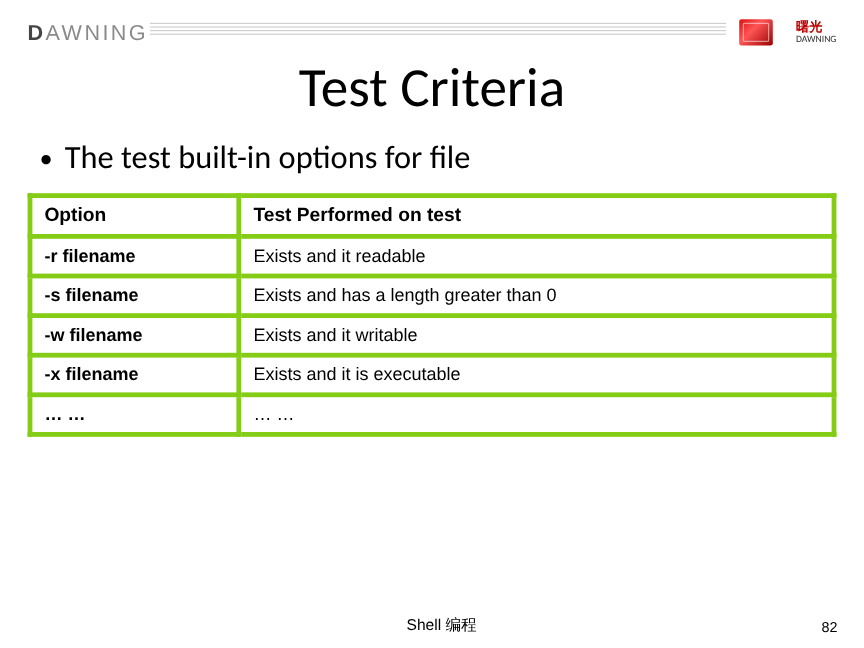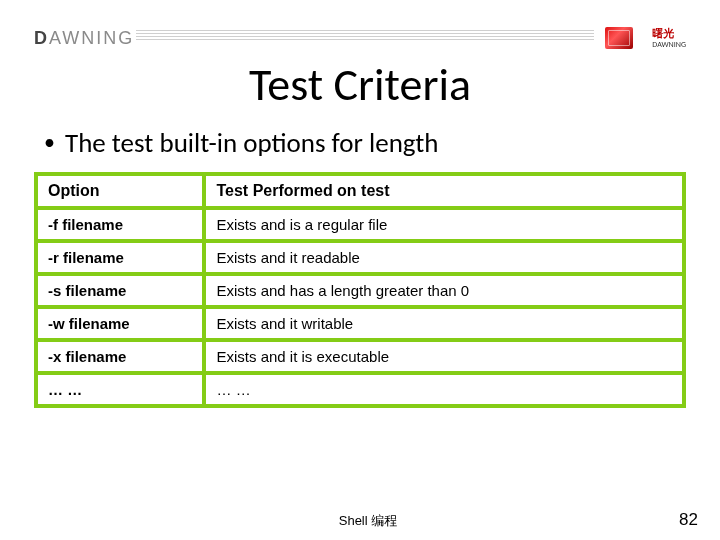--- a/index.html
+++ b/index.html
@@ -1,38 +1,38 @@
 <!DOCTYPE html>
 <html><head>
 <meta charset="utf-8">
 <style>
   * { box-sizing: border-box; margin: 0; padding: 0; }
   html, body { width: 720px; height: 540px; font-family: "Calibri", "Segoe UI", Arial, sans-serif; background: #fff; color: #000; }
-  .slide { position: relative; width: 720px; height: 540px; padding: 16px; }
+  .slide { position: relative; width: 720px; height: 540px; padding: 5px; }
   .header { position: relative; height: 38px; padding: 6px 18px 0 18px; display: flex; align-items: center; justify-content: space-between; }
   .brand-left { font-family: Arial, sans-serif; font-size: 18px; letter-spacing: 2px; color: #8a8a8a; }
   .brand-left .bold { font-weight: 700; color: #444; }
   .hr-stack { position: absolute; left: 120px; right: 110px; top: 14px; height: 12px; }
   .hr-stack div { height: 1px; background: #cfcfcf; margin-bottom: 2px; }
   .brand-right { display: flex; align-items: center; gap: 19px; }
   .red-block { width: 28px; height: 22px; background: linear-gradient(135deg,#d11 0%,#f55 40%,#900 100%); border-radius: 2px; position: relative; }
   .red-block::after { content:""; position:absolute; inset:3px; border:1px solid rgba(255,255,255,0.5); border-radius:1px; }
   .brand-right-text { font-size: 8px; line-height: 1.1; color:#333; }
   .brand-right-text .cn { color:#b00; font-weight:700; font-size:11px; }
   .title { text-align: center; font-size: 46px; font-weight: 400; margin-top: 2px; }
   .bullet { display: flex; align-items: flex-start; gap: 10px; padding: 14px 28px 8px 28px; font-size: 27px; }
   .bullet .dot { font-size: 22px; line-height: 34px; }
   table { border-collapse: collapse; width: calc(100% - 36px); margin: 4px 18px 0 18px; table-layout: fixed; }
   col.c1 { width: 26%; }
   col.c2 { width: 74%; }
   th, td { border: 4px solid #84cc16; padding: 6px 10px; text-align: left; vertical-align: middle; font-size: 15px; font-family: "Trebuchet MS","Comic Sans MS",Arial,sans-serif; }
   th { font-weight: 700; font-size: 16px; }
   td.opt { font-weight: 700; }
   .footer { position: absolute; bottom: 10px; left: 16px; right: 0; display: flex; justify-content: center; font-size: 13px; font-family: Arial, sans-serif; color: #000; }
-  .pagenum { position: absolute; bottom: 10px; right: 22px; font-size: 17px; font-family: Arial, sans-serif; }
+  .pagenum { position: absolute; bottom: 10px; right: 22px; font-size: 12px; font-family: Arial, sans-serif; }
 </style>
 </head>
 <body>
 
 <div class="slide">
 
   <div class="header">
     <div class="brand-left">
       <span class="bold">D</span><span>AWNING</span>
     </div>
@@ -48,39 +48,35 @@
         <div class="cn">曙光</div>
         <div>DAWNING</div>
       </div>
     </div>
   </div>
 
   <div class="title">Test Criteria</div>
 
   <div class="bullet">
     <span class="dot">•</span>
-    <span>The test built-in options for length</span>
+    <span>The test built-in options for file</span>
   </div>
 
   <table>
     <colgroup>
         <col class="c1">
         <col class="c2">
       </colgroup>
     <thead>
       <tr>
         <th>Option</th>
         <th>Test Performed on test</th>
       </tr>
     </thead>
     <tbody>
-      <tr>
-        <td class="opt">-f filename</td>
-        <td>Exists and is a regular file</td>
-      </tr>
       <tr>
         <td class="opt">-r filename</td>
         <td>Exists and it readable</td>
       </tr>
       <tr>
         <td class="opt">-s filename</td>
         <td>Exists and has a length greater than 0</td>
       </tr>
       <tr>
         <td class="opt">-w filename</td>

